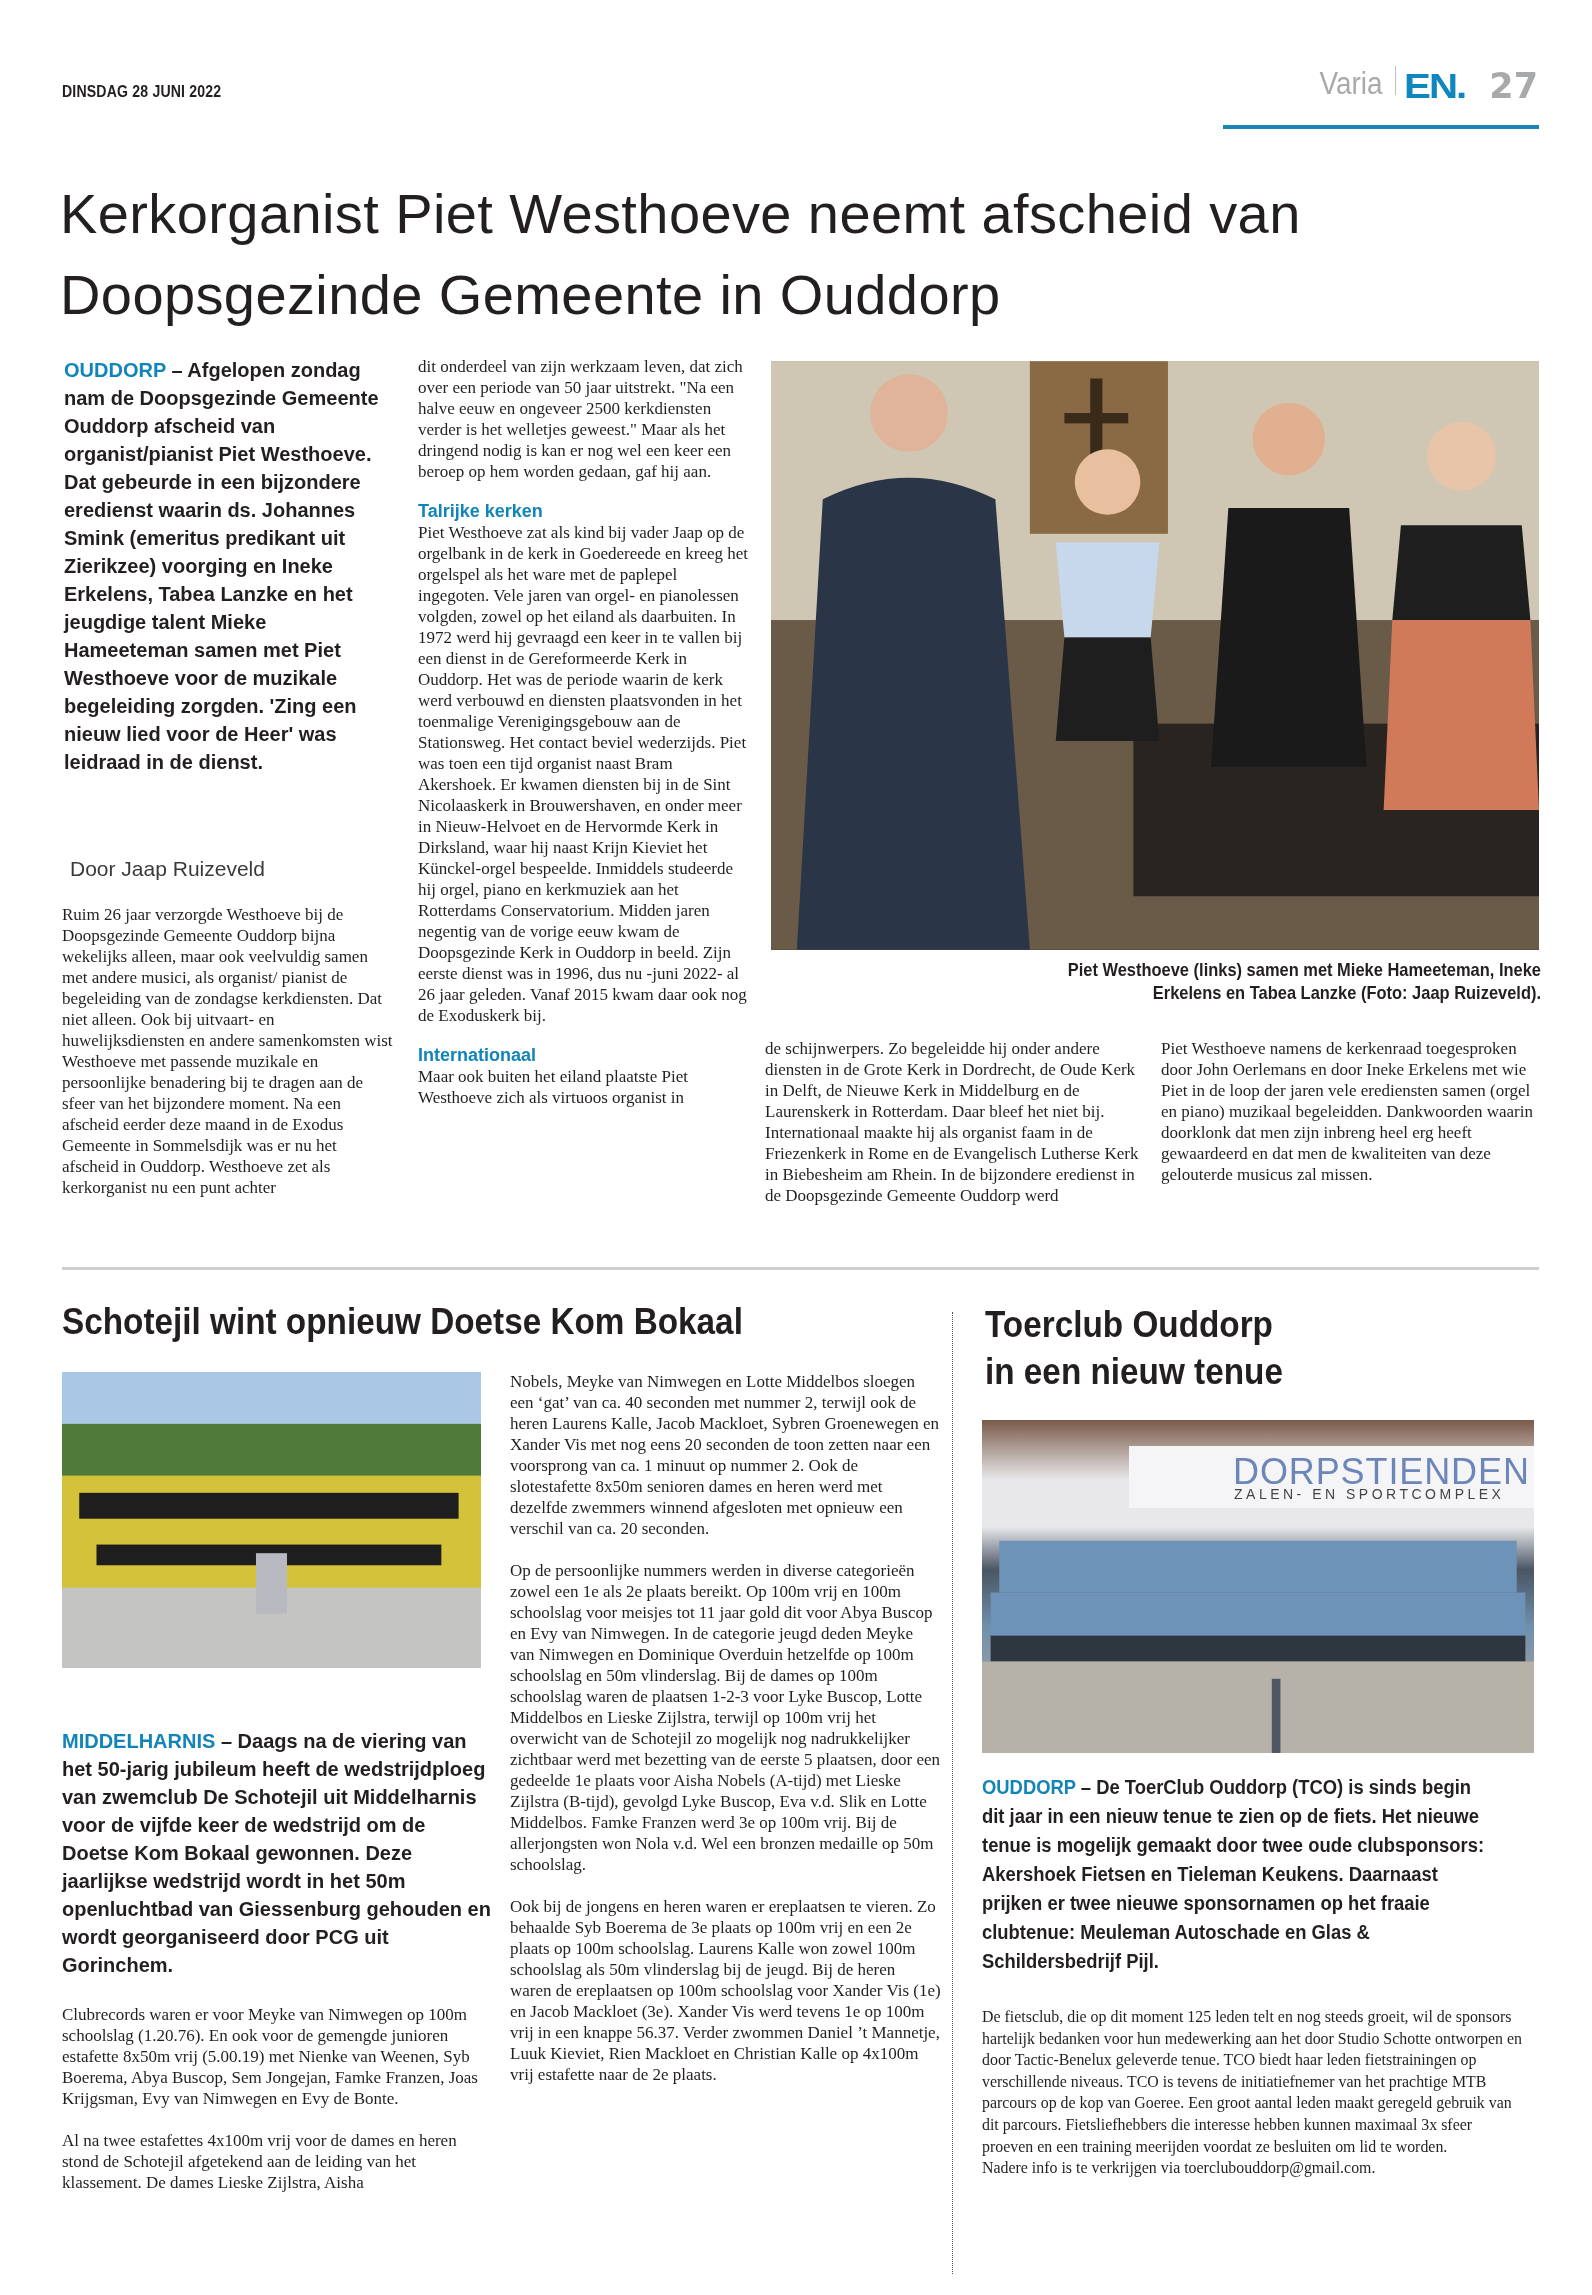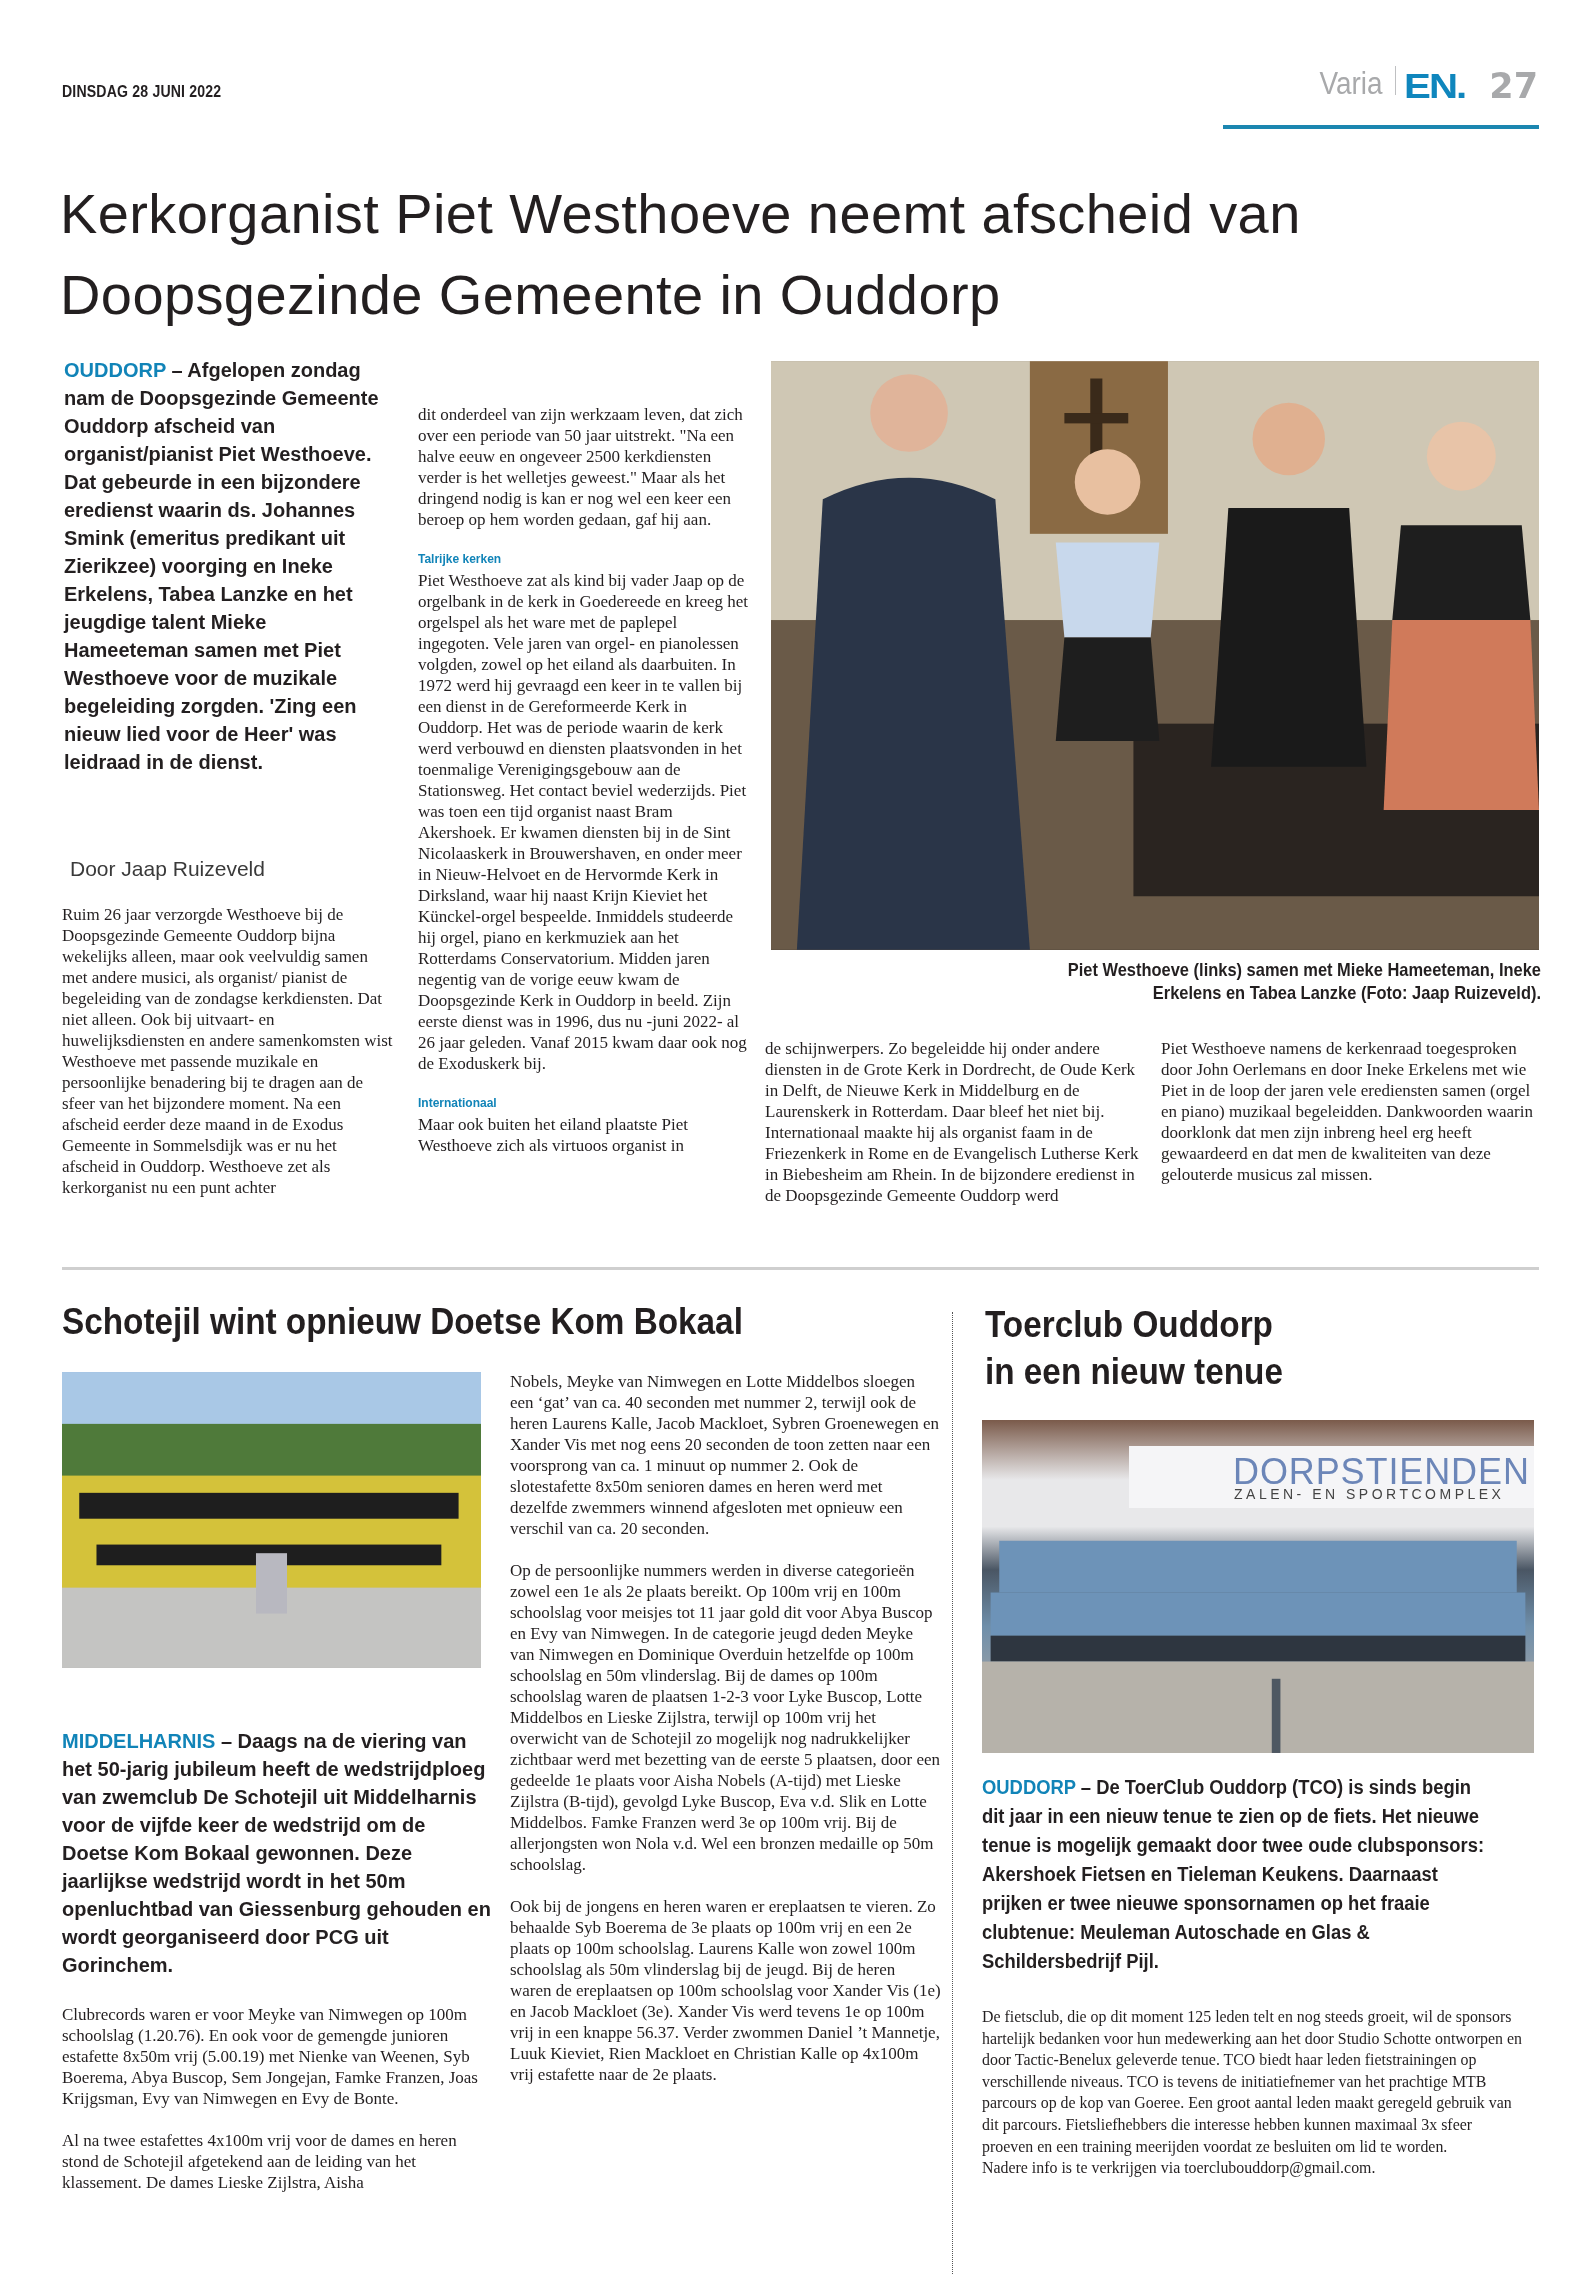--- a/index.html
+++ b/index.html
@@ -16,28 +16,28 @@
   #mast-sep { width:1.7px; height:29px; background:#bfc0c2; }
   #brand { font-size:35px; font-weight:bold; color:#0f86bd; font-family:"Liberation Sans", sans-serif; letter-spacing:-1.7px; transform:scaleX(1.15); margin:0 10.4px 0 3.5px;}
   #page-num { font-size:35px; font-weight:bold; color:#a8a9ab; font-family:"DejaVu Sans", sans-serif; margin-left:8.6px; }
   #top-rule { left:1223px; top:125px; width:316px; height:4.3px; background:#1b86b0; }
 
   
   #main-title { left:60px; top:173px; width:1484px; font-size:56px; line-height:81px; font-weight:normal; letter-spacing:0.4px; }
   .lead { font-size:20px; line-height:28px; font-weight:bold; color:#231f20; }
   .place { color:#1184b8; }
   .body { font-size:17px; line-height:21px; color:#231f20; }
-  .sub { font-family:"Liberation Sans", sans-serif; font-weight:bold; color:#1184b8; font-size:12px; margin-top:19px; line-height:21px; }
+  .sub { font-family:"Liberation Sans", sans-serif; font-weight:bold; color:#1184b8; font-size:18px; margin-top:19px; line-height:21px; }
   .col { position:absolute; }
   .col p { margin:0; }
 
   #lead-col { left:64px; top:356px; width:328px; }
   #byline { left:70px; top:857px; font-size:21px; color:#3a3a3a; }
   #col1-body { left:62px; top:904px; width:332px; }
-  #col2-body { left:418px; top:356px; width:332px;margin-top:48px; }
+  #col2-body { left:418px; top:356px; width:332px; }
   #col3-body { left:765px; top:1038px; width:380px; }
   #col4-body { left:1161px; top:1038px; width:380px; }
 
   .photo { position:absolute; overflow:hidden; }
   #photo-church { left:771px; top:361px; width:768px; height:589px; background:linear-gradient(180deg,#b8b0a0 0%,#a09070 30%,#8a7a60 60%,#4a4038 100%); }
   #caption { left:997px; top:959px; width:544px; text-align:right; font-size:17.7px; line-height:23px; font-weight:bold; transform:scaleX(0.93); transform-origin:right; }
 
   #mid-rule { left:62px; top:1267px; width:1477px; height:2.6px; background:#cfcfcf; }
   #v-divider { left:952px; top:1312px; width:0; height:962px; border-left:1.7px dotted #555; }
 

